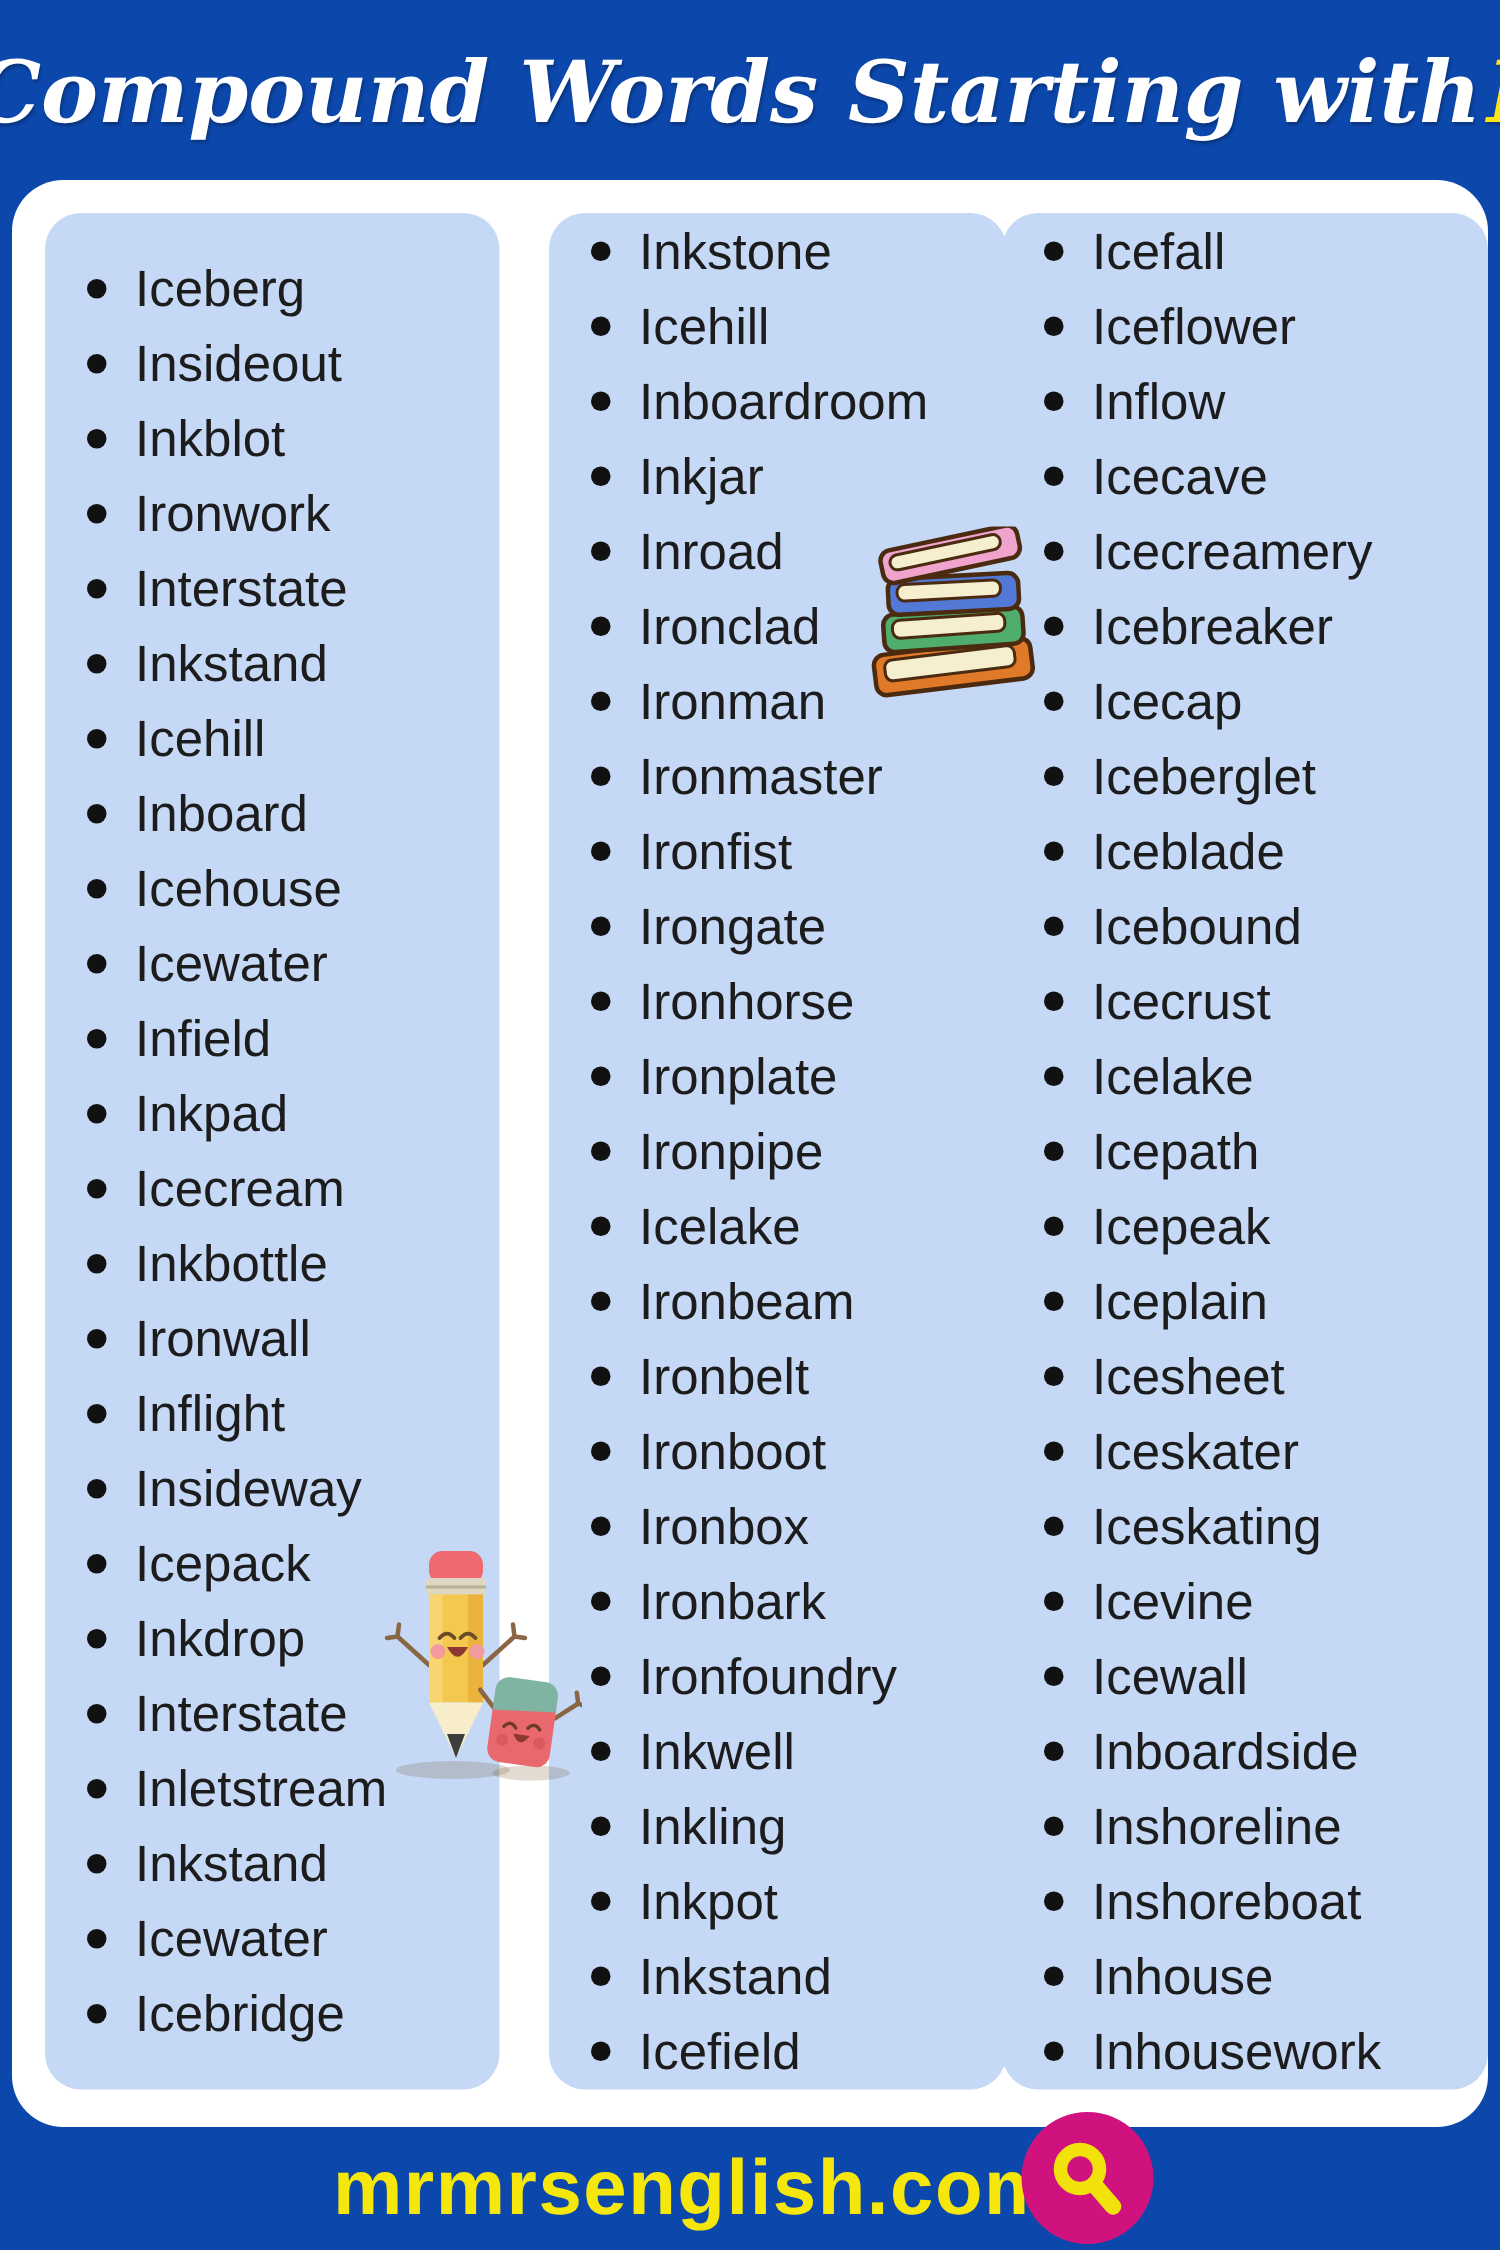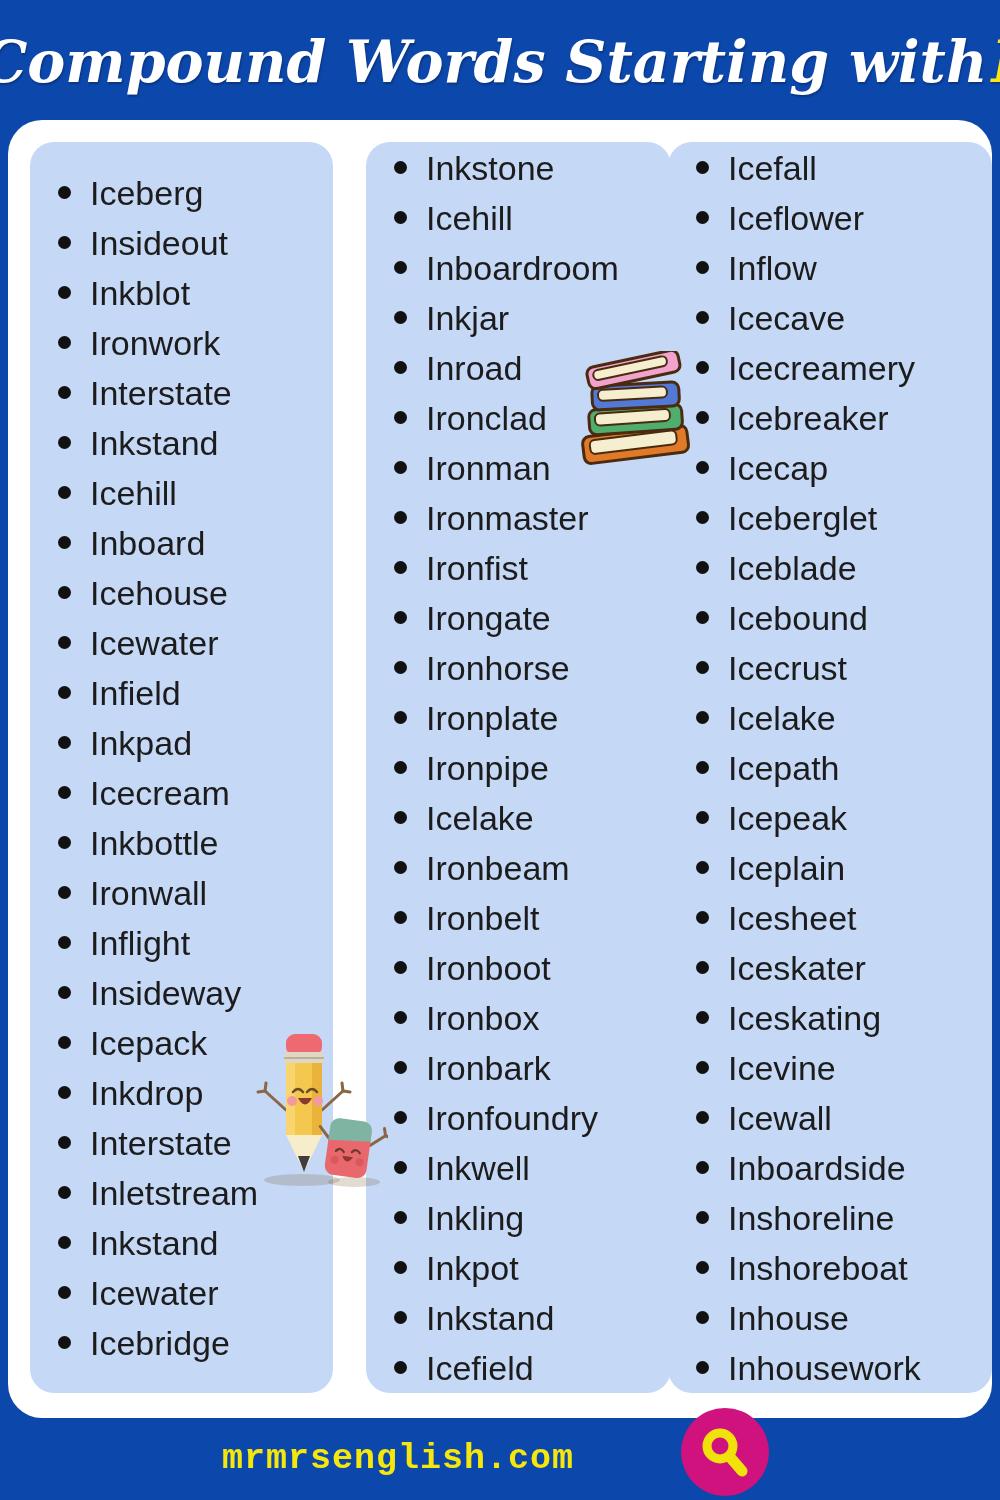--- a/index.html
+++ b/index.html
@@ -57,23 +57,22 @@
   }
   .illu{position:absolute;pointer-events:none;}
   .illu-books{left:579px;top:351px;width:114px;height:116px;z-index:5;}
   .illu-pencil{left:246px;top:1030px;width:142px;height:162px;z-index:5;}
   .footer-bar{
     position:absolute;left:0;top:1418px;width:1000px;height:82px;
   }
   .website-text{
     position:absolute;left:222px;top:0;height:82px;
     display:flex;align-items:center;
-    font-size:35px;font-weight:bold;color:var(--footer-text);
+    font-size:52px;font-weight:bold;color:var(--footer-text);
     letter-spacing:1px;
-    font-family:Liberation Mono, monospace;
   }
   .search-badge{
     position:absolute;left:681px;top:1408px;width:88px;height:88px;
     border-radius:50%;background:var(--badge);
     display:flex;align-items:center;justify-content:center;z-index:6;
   }
 </style>
 </head>
 <body>
 

